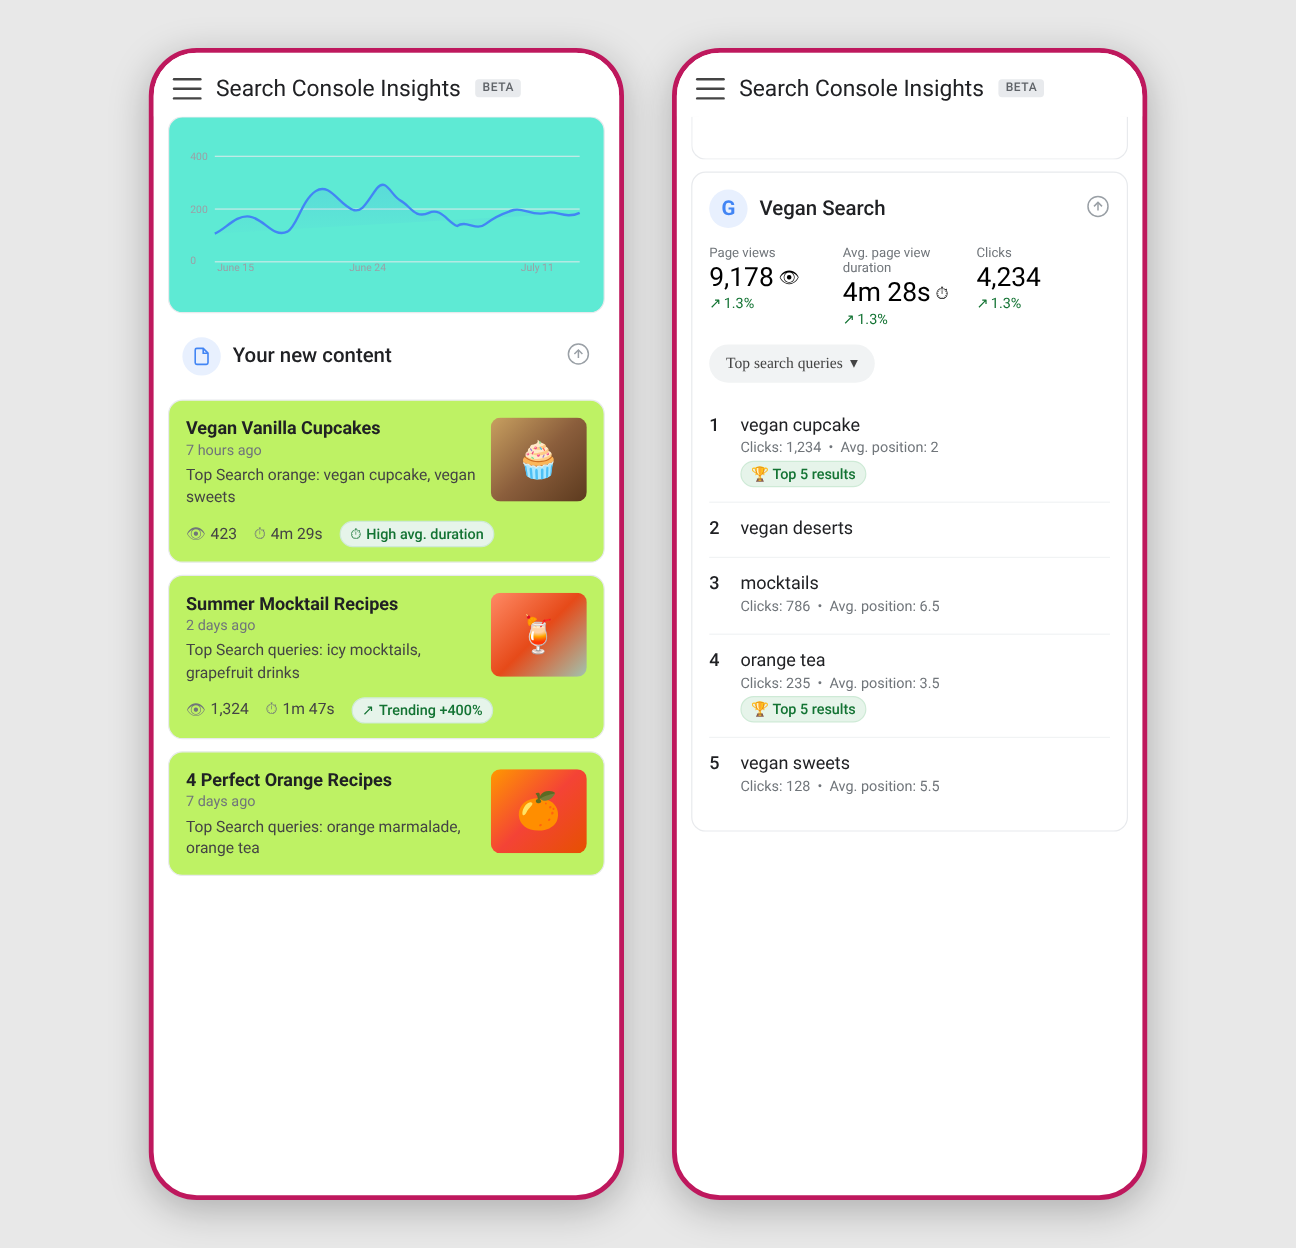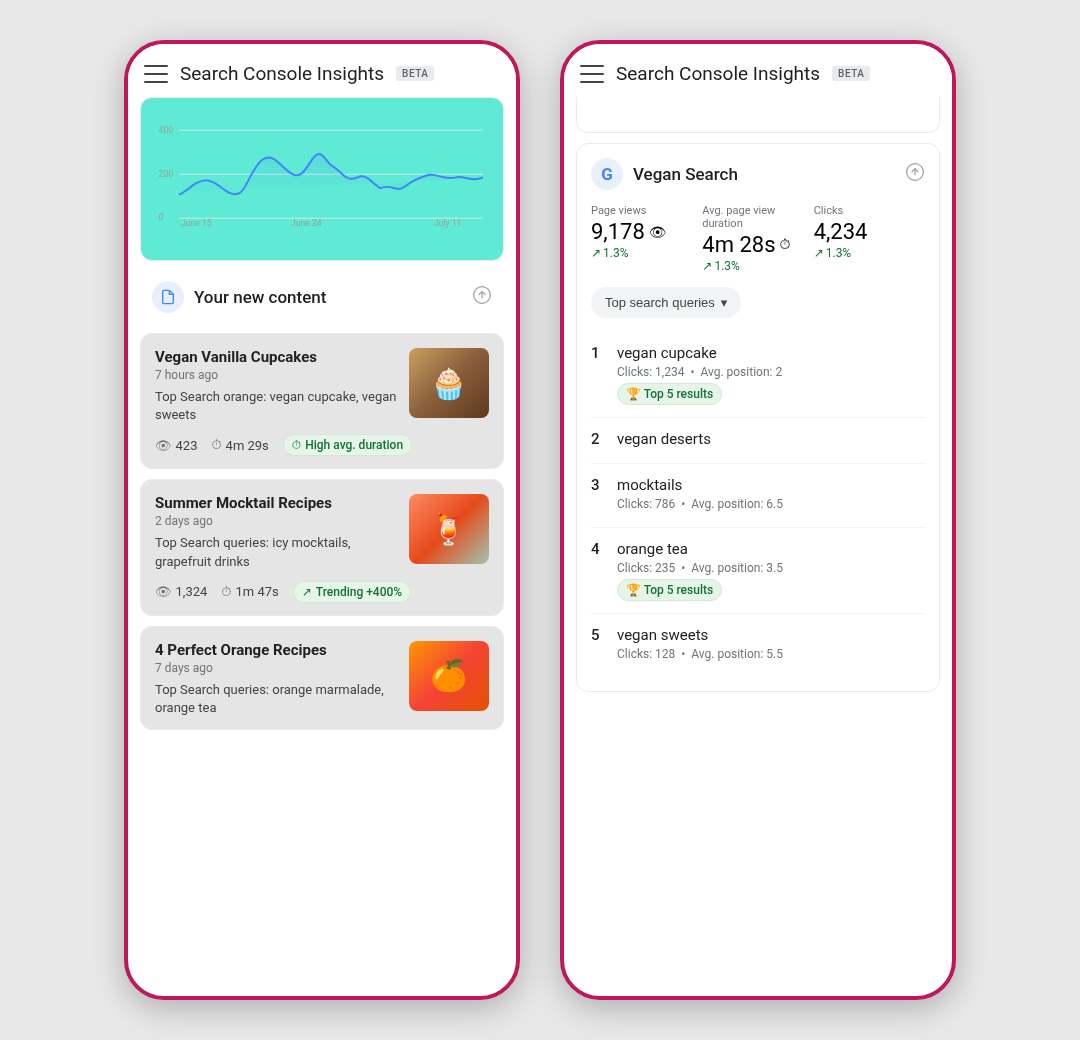--- a/index.html
+++ b/index.html
@@ -116,21 +116,21 @@
       color: #202124;
     }
     .info-icon {
       color: #9aa0a6;
       font-size: 18px;
       cursor: pointer;
     }
 
     
     .content-card {
-      background: #e5e5e5;
+      background: #bef264;
       border-radius: 12px;
       border: 1px solid #e8eaed;
       padding: 14px 14px 12px;
       margin: 0 12px 10px;
       display: flex;
       flex-direction: column;
       gap: 6px;
     }
     .card-top {
       display: flex;
@@ -303,20 +303,21 @@
       align-items: flex-start;
       gap: 6px;
       background: #f1f3f4;
       border: none;
       border-radius: 20px;
       padding: 8px 14px;
       font-size: 13px;
       color: #444;
       cursor: pointer;
       margin-bottom: 14px;
+      font-family: Liberation Serif, serif;
     }
 
     .query-list {
       display: flex;
       flex-direction: column;
       gap: 0;
     }
     .query-item {
       padding: 12px 0;
       border-bottom: 1px solid #f1f3f4;

